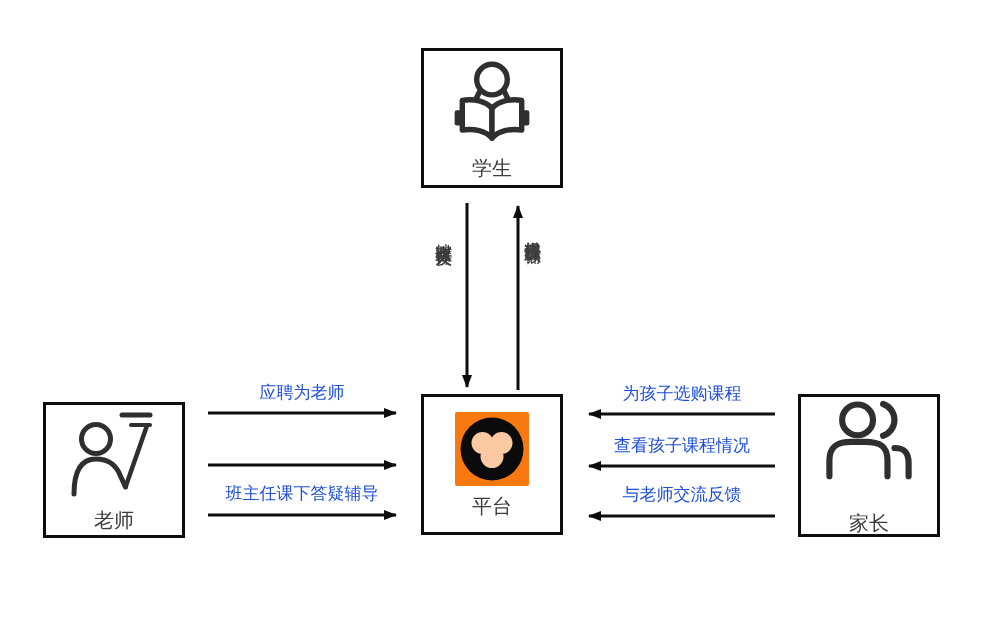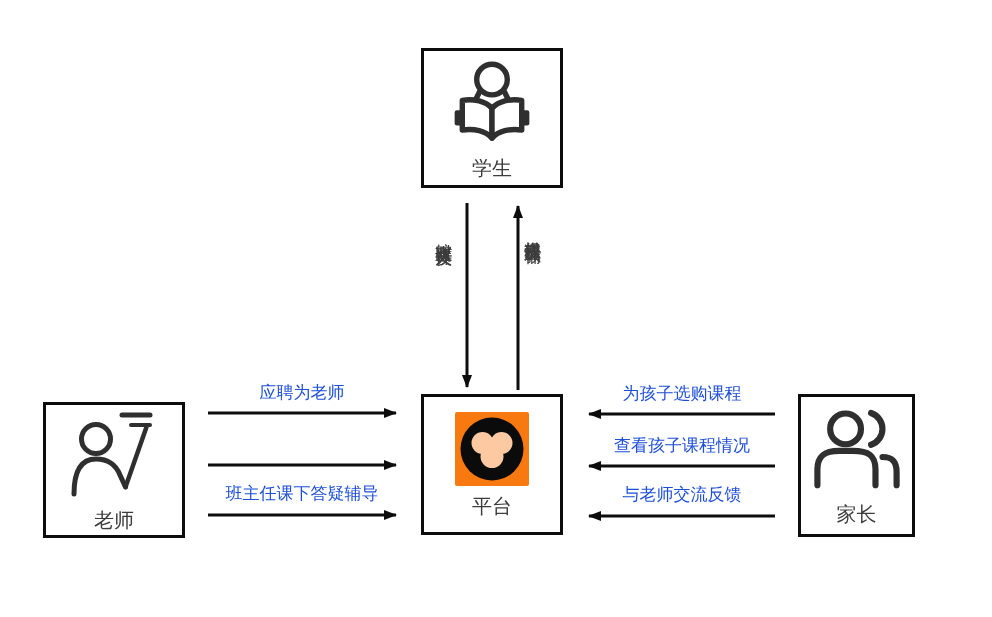--- a/index.html
+++ b/index.html
@@ -113,21 +113,21 @@
         <circle cx="27" cy="29" r="14.5"></circle>
         <path d="M5 84 C5 60 13 49 27 49 C39 49 47 55 51 65 L56.5 77"></path>
         <path d="M56.5 77 L77.5 17" stroke-width="4.5"></path>
         <path d="M53 5 L81 5"></path>
         <path d="M62 15 L81 15" stroke-width="4"></path>
       </svg>
     </span>
     <span class="node-label">老师</span>
   </div>
 
-  <div class="node" style="left:798px; top:394px; width:117px; height:143px;">
+  <div class="node" style="left:798px; top:394px; width:142px; height:143px;justify-content:space-between;">
     <span class="node-icon">
       <svg width="88" height="88" viewBox="0 0 100 100" fill="none" stroke="#2f2f2f" stroke-width="7" stroke-linecap="round" stroke-linejoin="round">
         <circle cx="37" cy="26" r="17.5"></circle>
         <path d="M66 8 A19 19 0 0 1 66 44"></path>
         <path d="M5 90 L5 72 C5 56 14 51 30 51 L45 51 C63 51 71 56 71 72 L71 90"></path>
         <path d="M95 90 L95 75 C95 62 89 58 79 58"></path>
       </svg>
     </span>
     <span class="node-label">家长</span>
   </div>

